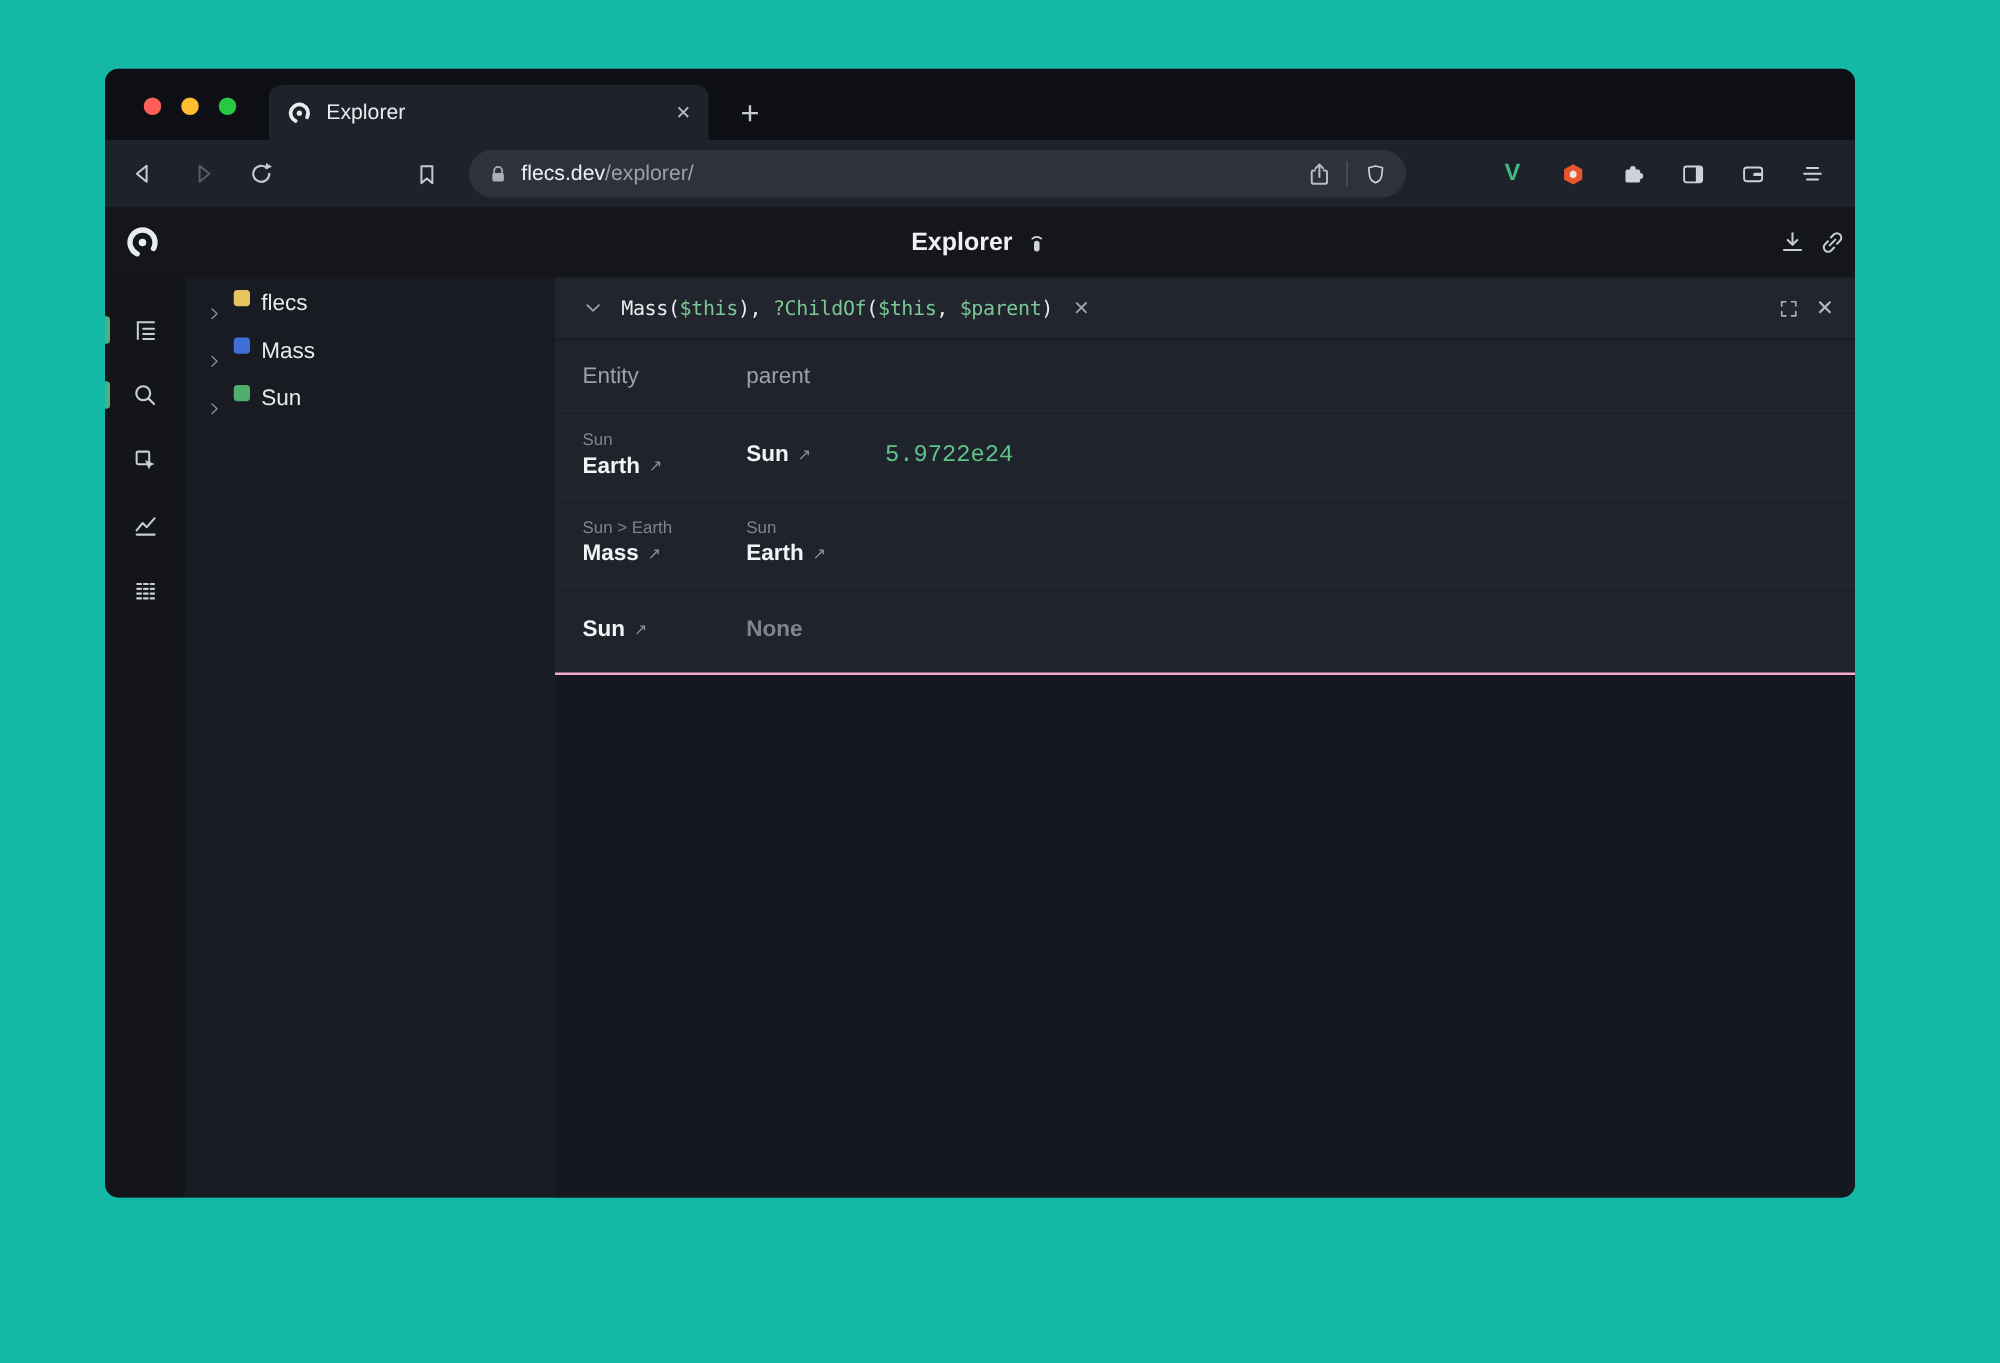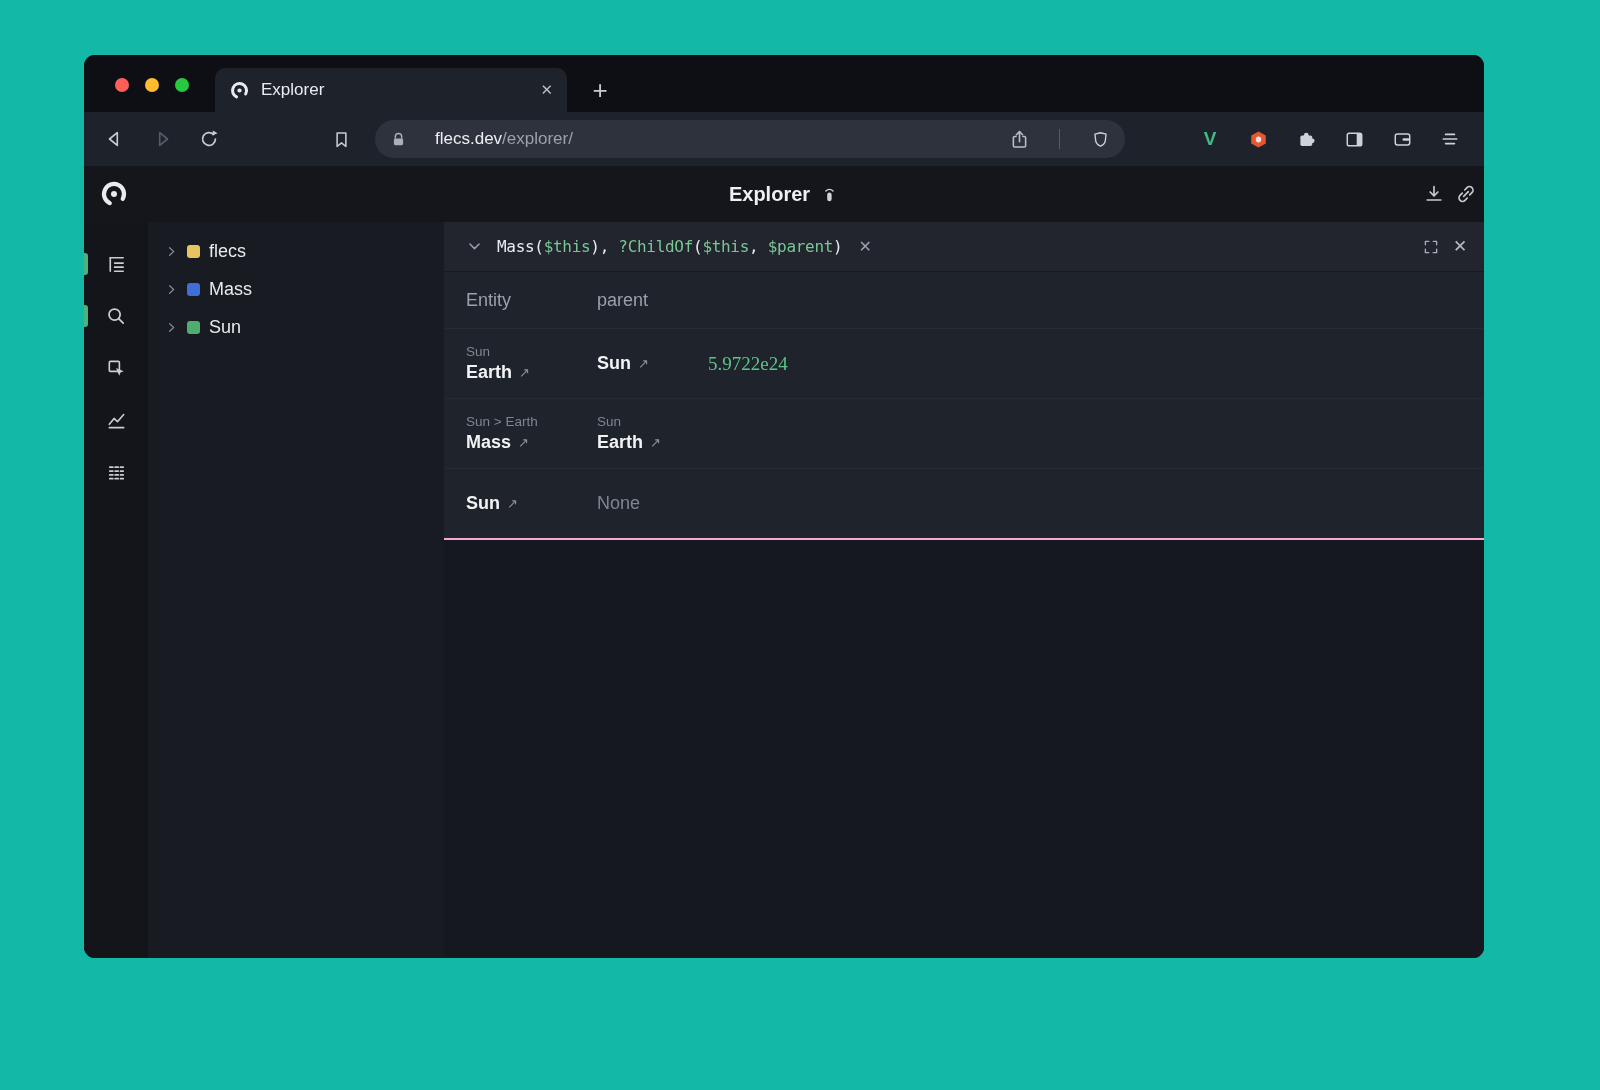--- a/index.html
+++ b/index.html
@@ -28,21 +28,21 @@
   
   .toolbar { height: 54px; background: #1e222b; display: flex; align-items: center;
     padding: 0 18px 0 15px; flex: none; }
   .tool-btn { width: 32px; height: 32px; display: flex; align-items: center;
     justify-content: center; flex: none; border-radius: 8px; }
   .btn-forward { margin-left: 15px; }
   .btn-reload { margin-left: 15px; }
   .btn-bookmark { margin-left: 100px; }
   .urlbar { margin-left: 18px; width: 750px; height: 38px; background: #2e323d;
     border-radius: 19px; display: flex; align-items: center; padding: 0 13px 0 15px;
-    gap: 28px; flex: none; }
+    gap: 10px; flex: none; }
   .url-text { font-size: 17px; color: #eceef1; flex: 1; white-space: nowrap; }
   .url-path { color: #9aa1ab; }
   .url-divider { width: 1px; height: 20px; background: #565b66; flex: none; }
   .ext-cluster { margin-left: 69px; display: flex; gap: 16px; align-items: center; }
   .v-badge { color: #42b883; font-weight: 800; font-size: 19px; }
 
   
   .appheader { height: 56px; background: #14161c; display: flex; align-items: center;
     padding: 0 2px 0 14px; position: relative; flex: none; }
   .app-title-group { position: absolute; left: 50%; transform: translateX(-50%);
@@ -54,21 +54,21 @@
   .main { flex: 1; display: flex; min-height: 0; }
 
   .rail { width: 64px; background: #13151b; padding-top: 16px; display: flex;
     flex-direction: column; align-items: center; flex: none; }
   .rail-slot { width: 64px; height: 52px; display: flex; align-items: center;
     justify-content: center; position: relative; }
   .rail-indicator { position: absolute; left: 0; top: 15px; width: 4px; height: 22px;
     border-radius: 0 3px 3px 0; }
 
   .treepanel { width: 296px; background: #181b21; padding-top: 10px; flex: none; }
-  .tree-item { height: 38px; display: flex; align-items: center; padding-left: 17px; gap: 9px; }
+  .tree-item { height: 38px; display: flex; padding-left: 17px; gap: 9px; }
   .tree-square { width: 13px; height: 13px; border-radius: 3px; flex: none; }
   .tree-label { color: #e8eaee; font-size: 18px; }
 
   .content { flex: 1; display: flex; flex-direction: column; background: #15181e; min-width: 0; }
   .querypanel { background: #1f232b; flex: none; }
   .qheader { height: 50px; background: #22252d; display: flex; align-items: center;
     padding: 0 12px 0 18px; gap: 11px; border-bottom: 1px solid #171a21; }
   .qcode { font-family: "DejaVu Sans Mono", monospace; font-size: 16px; letter-spacing: -0.3px;
     white-space: nowrap; }
   .q-ident, .q-punct { color: #e9ecef; }
@@ -82,22 +82,22 @@
   .thead { height: 56px; display: grid; grid-template-columns: 131px 111px 1fr;
     padding-left: 22px; align-items: center; color: #9aa1ac; font-size: 18px; }
   .trow { height: 70px; display: grid; grid-template-columns: 131px 111px 1fr;
     padding-left: 22px; border-top: 1px solid #272b33; }
   .qtable { border-bottom: 2px solid #f9a8d4; }
   .cell { display: flex; flex-direction: column; justify-content: center; gap: 3px; min-width: 0; }
   .ctx { font-size: 13.5px; color: #7e8591; white-space: nowrap; }
   .ename { font-size: 18px; color: #f1f3f5; font-weight: 600; display: flex;
     align-items: center; gap: 7px; white-space: nowrap; }
   .ename .arrow { font-size: 13px; color: #8a9199; font-weight: 400; }
-  .ename .muted { color: #7e8591; font-weight: 400; }
-  .mass { font-family: Liberation Serif, serif; font-size: 19px; color: #5dc389;
+  .ename .muted { color: #7e8591; font-weight: 700; }
+  .mass { font-family: Liberation Mono, monospace; font-size: 19px; color: #5dc389;
     white-space: nowrap; }
   .emptyarea { flex: 1; background: #15181e; }
 </style>
 </head>
 <body>
 
 <div class="stage">
   <div class="window">
 
     <div class="tabstrip">

